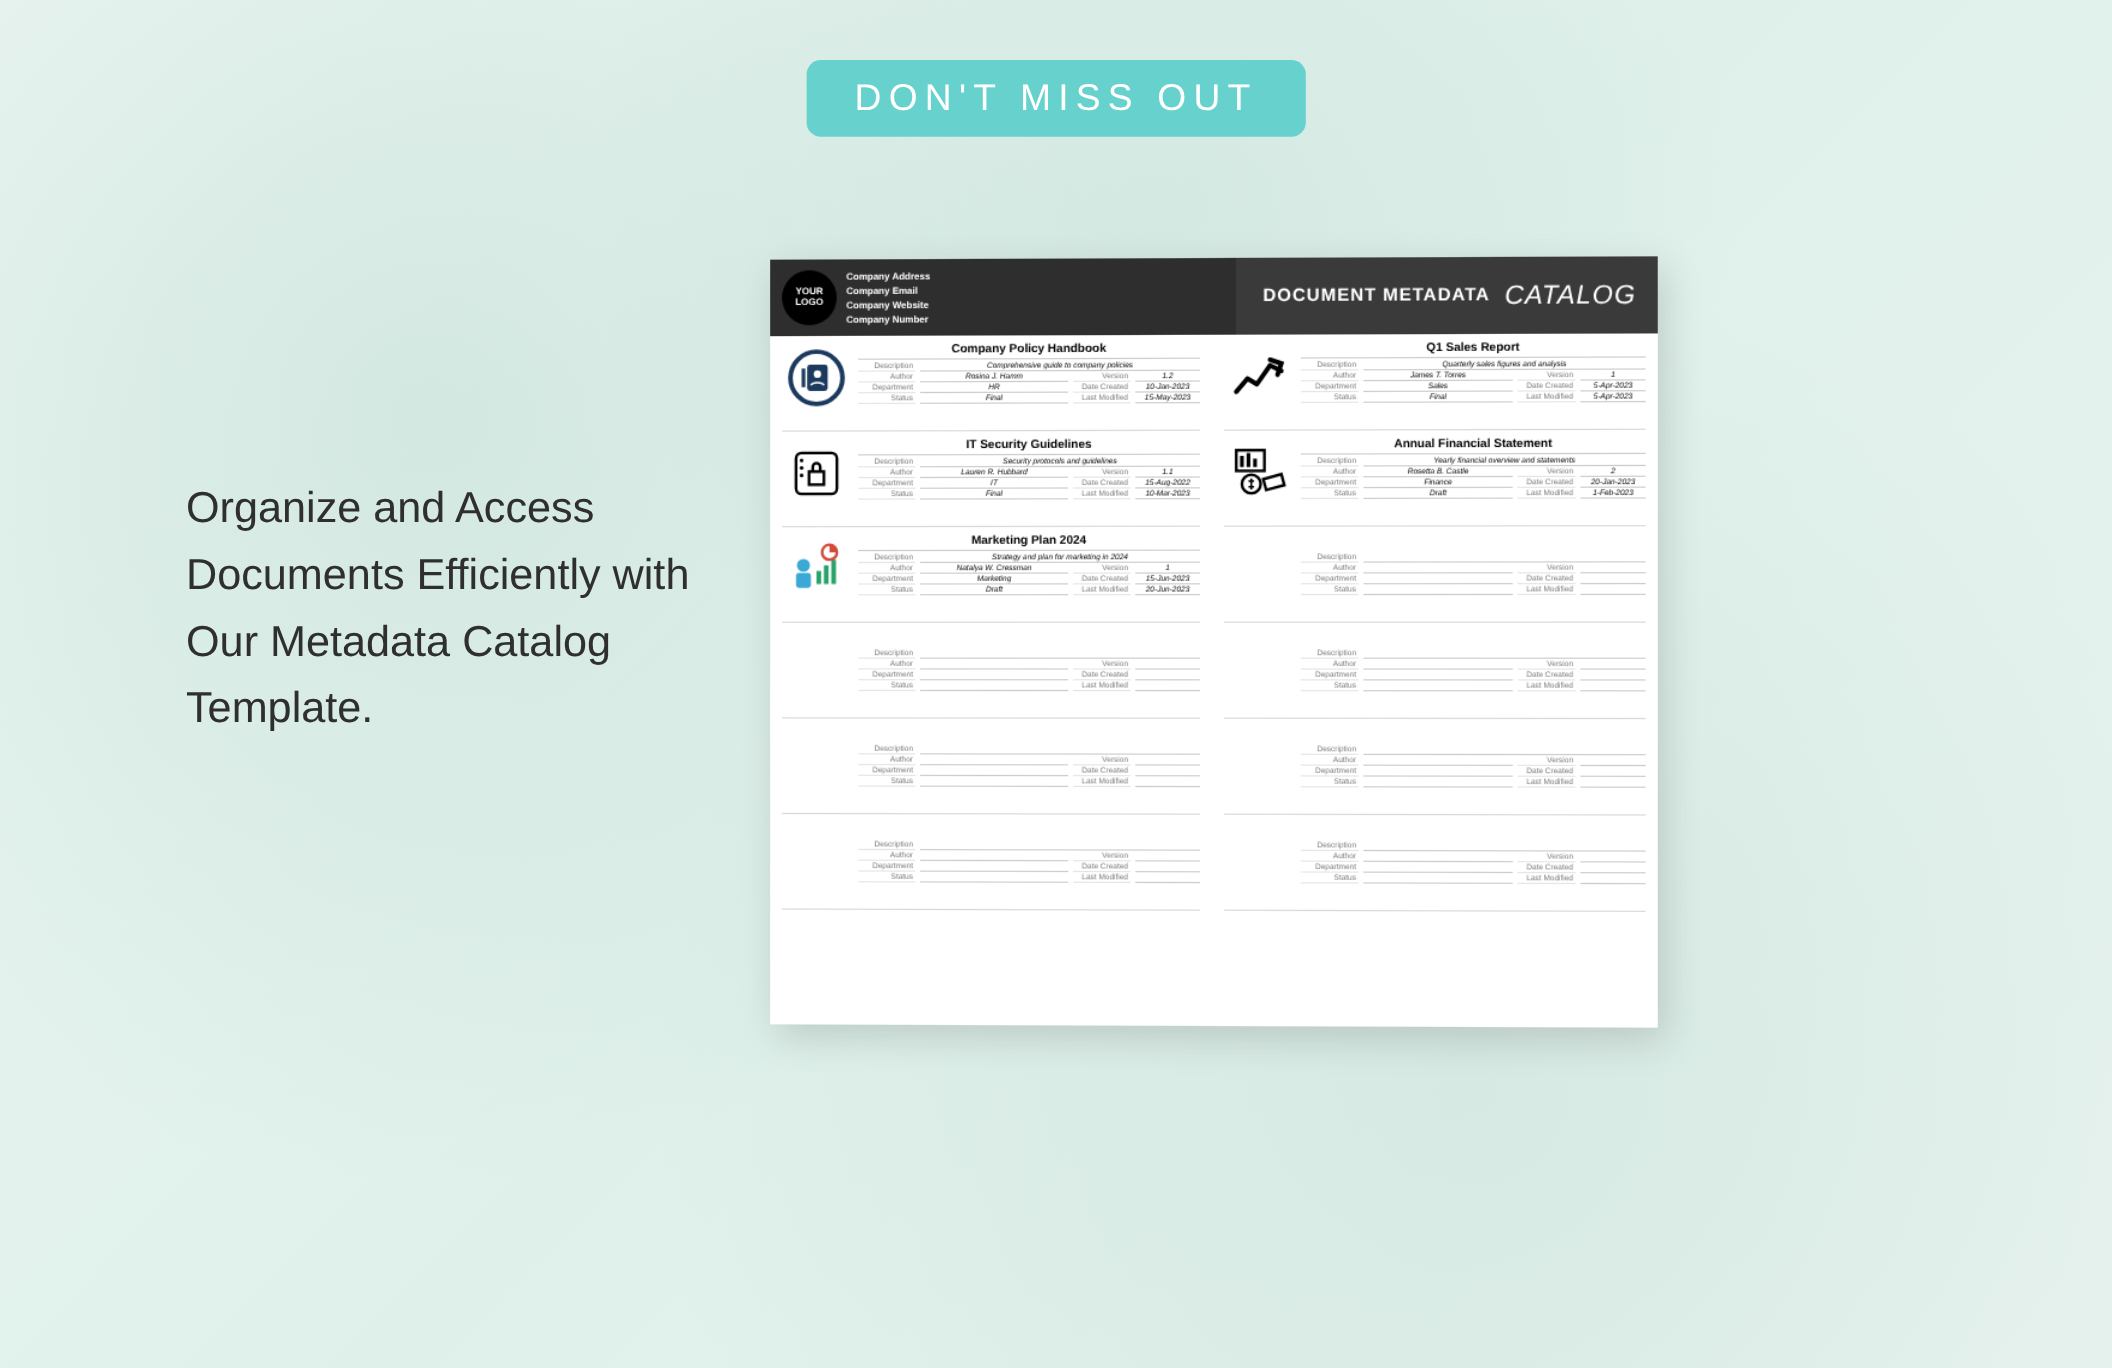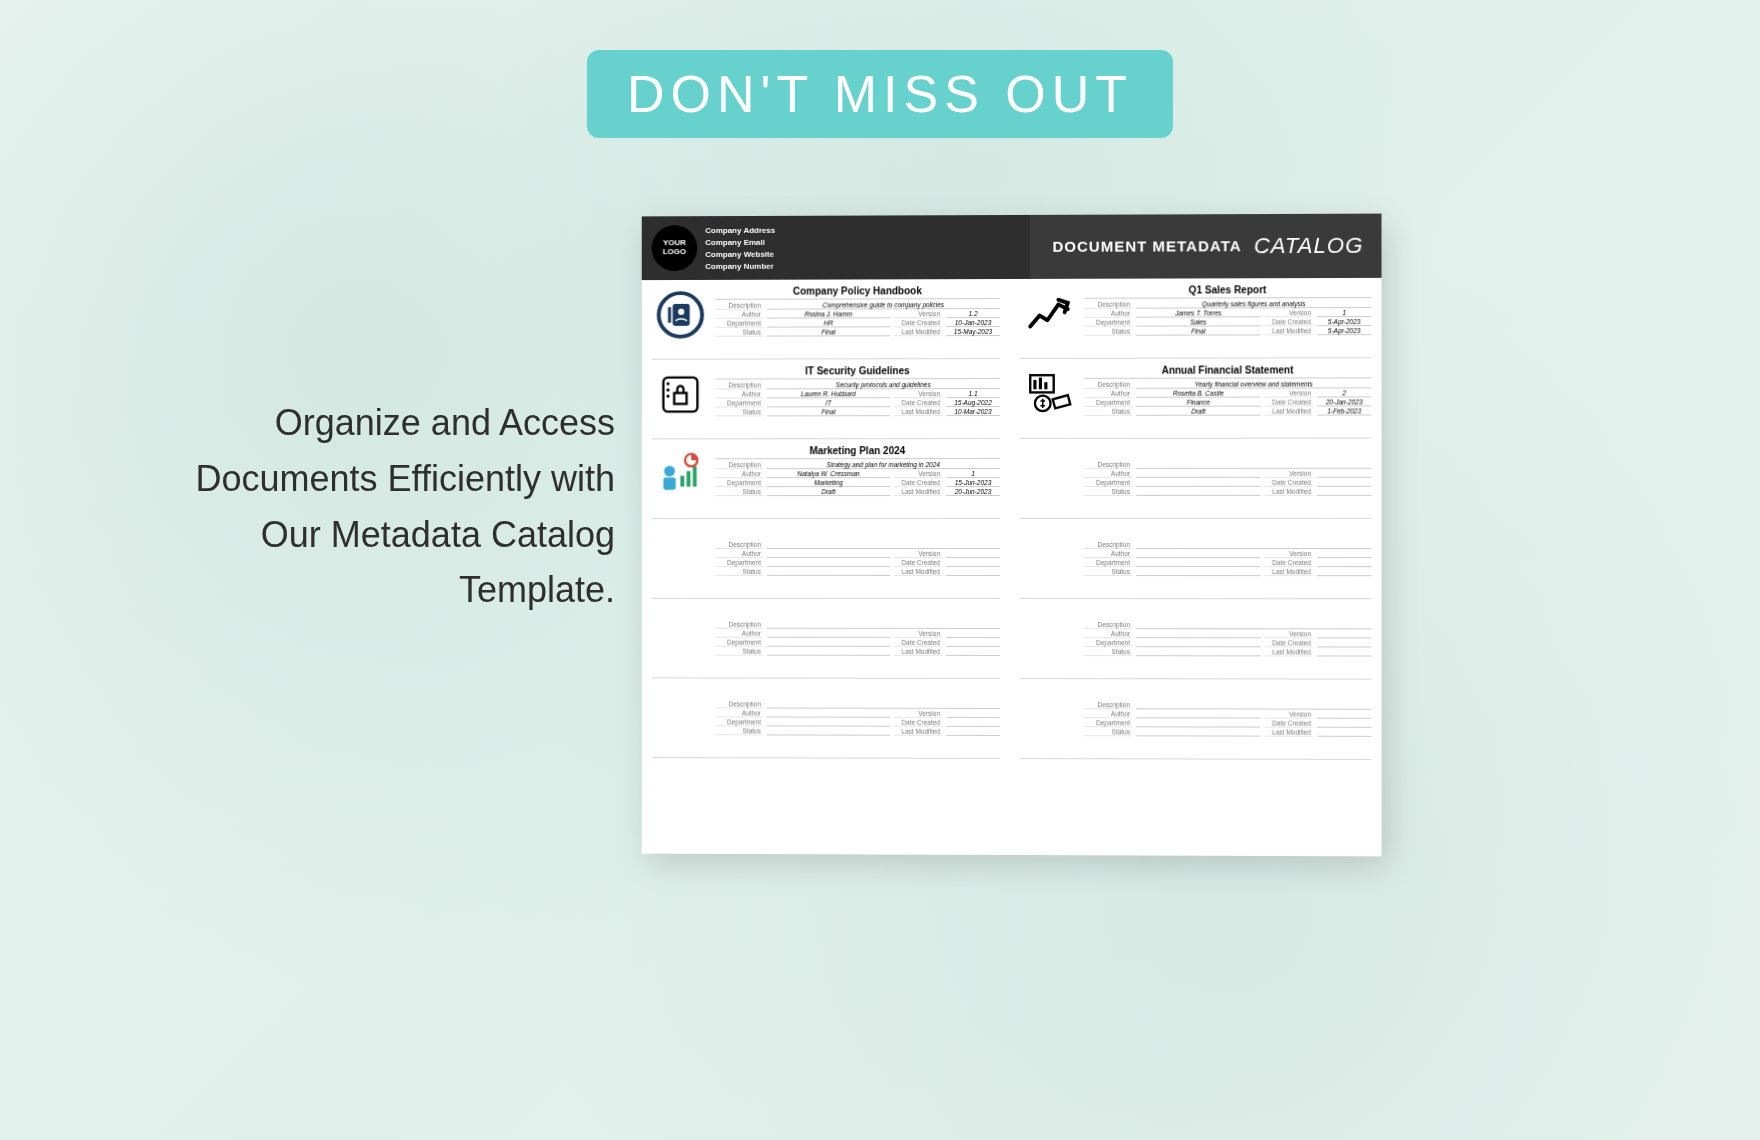--- a/index.html
+++ b/index.html
@@ -10,36 +10,36 @@
       radial-gradient(circle at 20% 30%, rgba(160,200,190,0.25) 0, transparent 40%),
       radial-gradient(circle at 70% 80%, rgba(160,200,190,0.2) 0, transparent 45%),
       radial-gradient(circle at 55% 15%, rgba(160,200,190,0.2) 0, transparent 35%),
       linear-gradient(135deg, #eaf5f1 0%, #dff0ea 50%, #e8f3ef 100%);
     position: relative;
   }
   .badge-wrap { position: absolute; top: 50px; left: 50%; transform: translateX(-50%); }
   .badge {
     background: #67d2cd;
     color: #fff;
-    font-size: 52px;
+    font-size: 31px;
     font-weight: 500;
     letter-spacing: 6px;
     padding: 14px 40px;
     border-radius: 12px;
     white-space: nowrap;
   }
   .left-text {
     position: absolute;
     left: 155px;
     top: 395px;
     width: 460px;
     color: #2f2f2f;
     font-size: 36px;
     line-height: 1.55;
-    text-align: right;
+    text-align: left;
     font-weight: 400;
   }
   .preview {
     position: absolute;
     left: 640px;
     top: 215px;
     width: 740px;
     height: 640px;
     background: #fff;
     box-shadow: 6px 10px 30px rgba(0,0,0,0.15);

